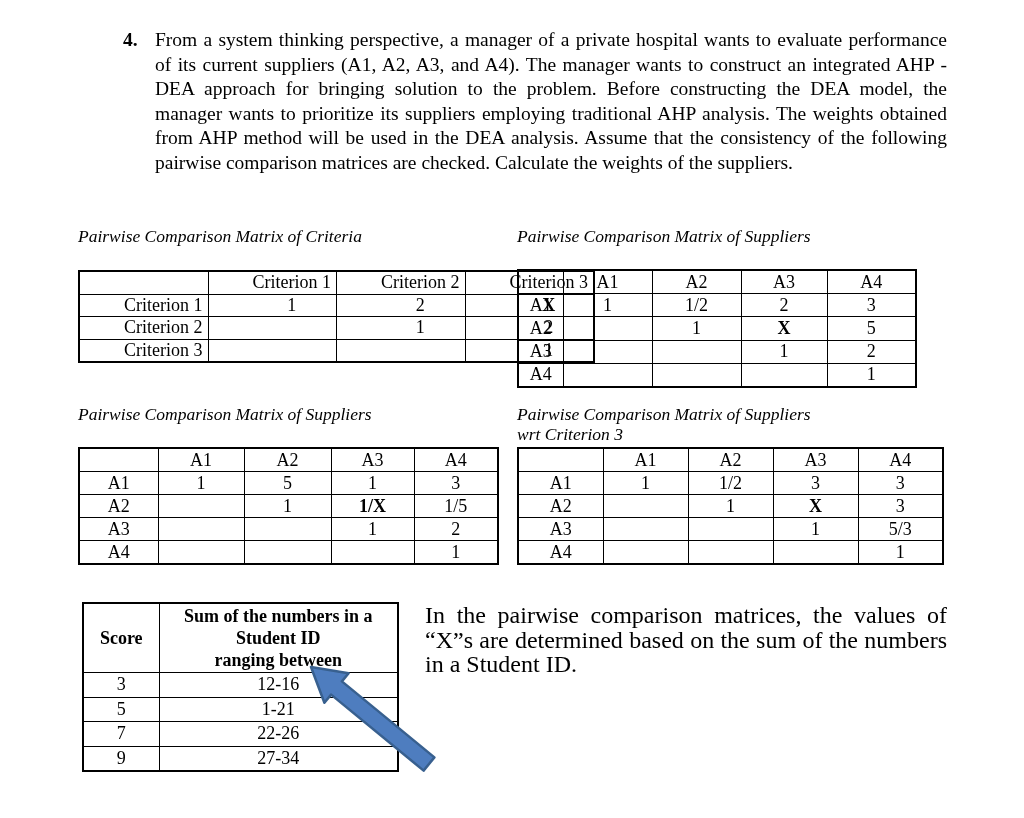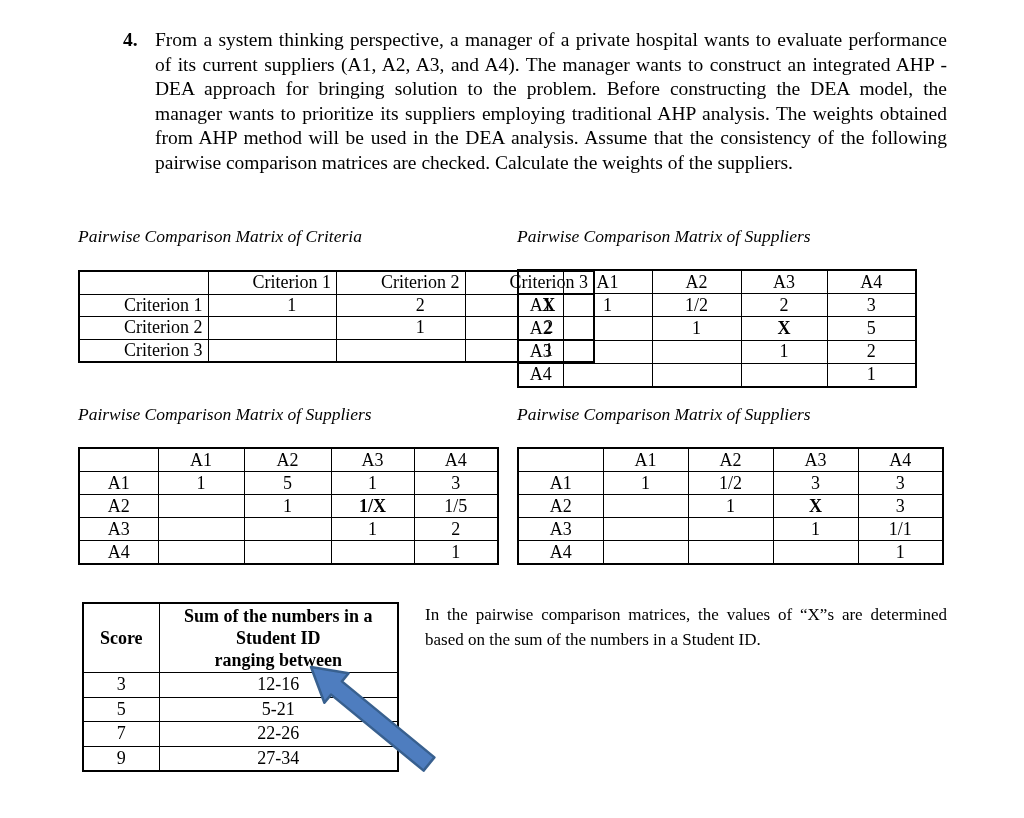--- a/index.html
+++ b/index.html
@@ -67,21 +67,21 @@
   #tbl-score td.hdr span { display:block; }
   #tbl-score td.data { height:23.5px; }
 
   
   #arrow-svg { position:absolute; left:295px; top:650px; }
   #arrow-svg polygon { stroke-width:2.5; stroke-linejoin:round; }
 
   
   #note {
     left:425px; top:603px; width:522px;
-    font-size:17px; line-height:24.6px;
+    font-size:24px; line-height:24.6px;
     text-align:justify;
   }
   #note p { margin:0; }
 </style>
 </head>
 <body>
 
 <div id="q-num" class="abs">4.</div>
 <div id="q-text" class="abs">From a system thinking perspective, a manager of a private hospital wants to evaluate performance of its current suppliers (A1, A2, A3, and A4). The manager wants to construct an integrated AHP - DEA approach for bringing solution to the problem. Before constructing the DEA model, the manager wants to prioritize its suppliers employing traditional AHP analysis. The weights obtained from AHP method will be used in the DEA analysis. Assume that the consistency of the following pairwise comparison matrices are checked. Calculate the weights of the suppliers.</div>
 
@@ -89,20 +89,21 @@
   <span>Pairwise Comparison Matrix of Criteria</span>
 </div>
 <div id="title-wrt1" class="abs mtitle">
   <span>Pairwise Comparison Matrix of Suppliers</span>
 </div>
 <div id="title-wrt2" class="abs mtitle">
   <span>Pairwise Comparison Matrix of Suppliers</span>
 </div>
 <div id="title-wrt3" class="abs mtitle">
   <span>Pairwise Comparison Matrix of Suppliers</span>
+  <span>wrt Criterion 3</span>
 </div>
 
 <table id="tbl-criteria" class="mat">
   <colgroup>
       <col style="width:105px">
       <col style="width:104px">
       <col style="width:104px">
       <col style="width:105px">
     </colgroup>
   <tbody>
@@ -255,21 +256,21 @@
     <td></td>
     <td>1</td>
     <td class="b">X</td>
     <td>3</td>
   </tr>
   <tr>
     <td>A3</td>
     <td></td>
     <td></td>
     <td>1</td>
-    <td>1/1</td>
+    <td>5/3</td>
   </tr>
   <tr>
     <td>A4</td>
     <td></td>
     <td></td>
     <td></td>
     <td>1</td>
   </tr>
 </tbody>
   </table>
@@ -287,21 +288,21 @@
       <span>Student ID</span>
       <span>ranging between</span>
     </td>
   </tr>
   <tr>
     <td class="data">3</td>
     <td class="data">12-16</td>
   </tr>
   <tr>
     <td class="data">5</td>
-    <td class="data">5-21</td>
+    <td class="data">1-21</td>
   </tr>
   <tr>
     <td class="data">7</td>
     <td class="data">22-26</td>
   </tr>
   <tr>
     <td class="data">9</td>
     <td class="data">27-34</td>
   </tr>
 </tbody>

